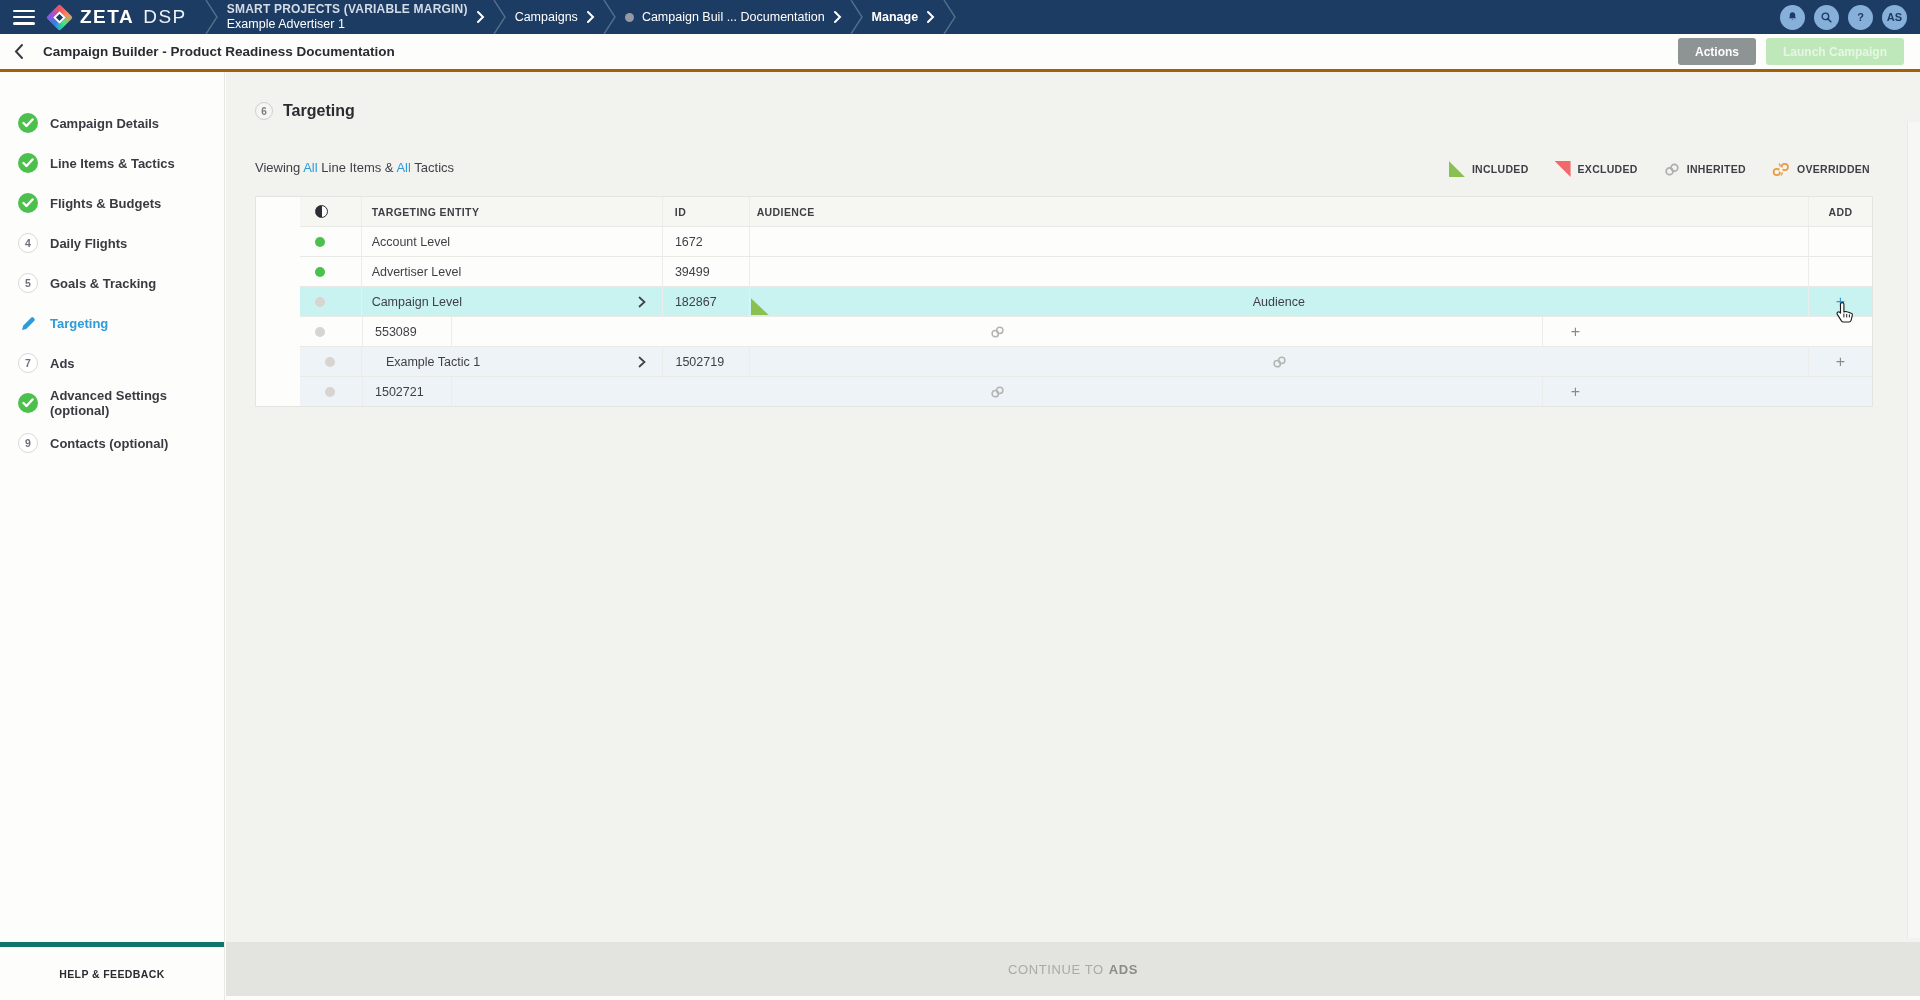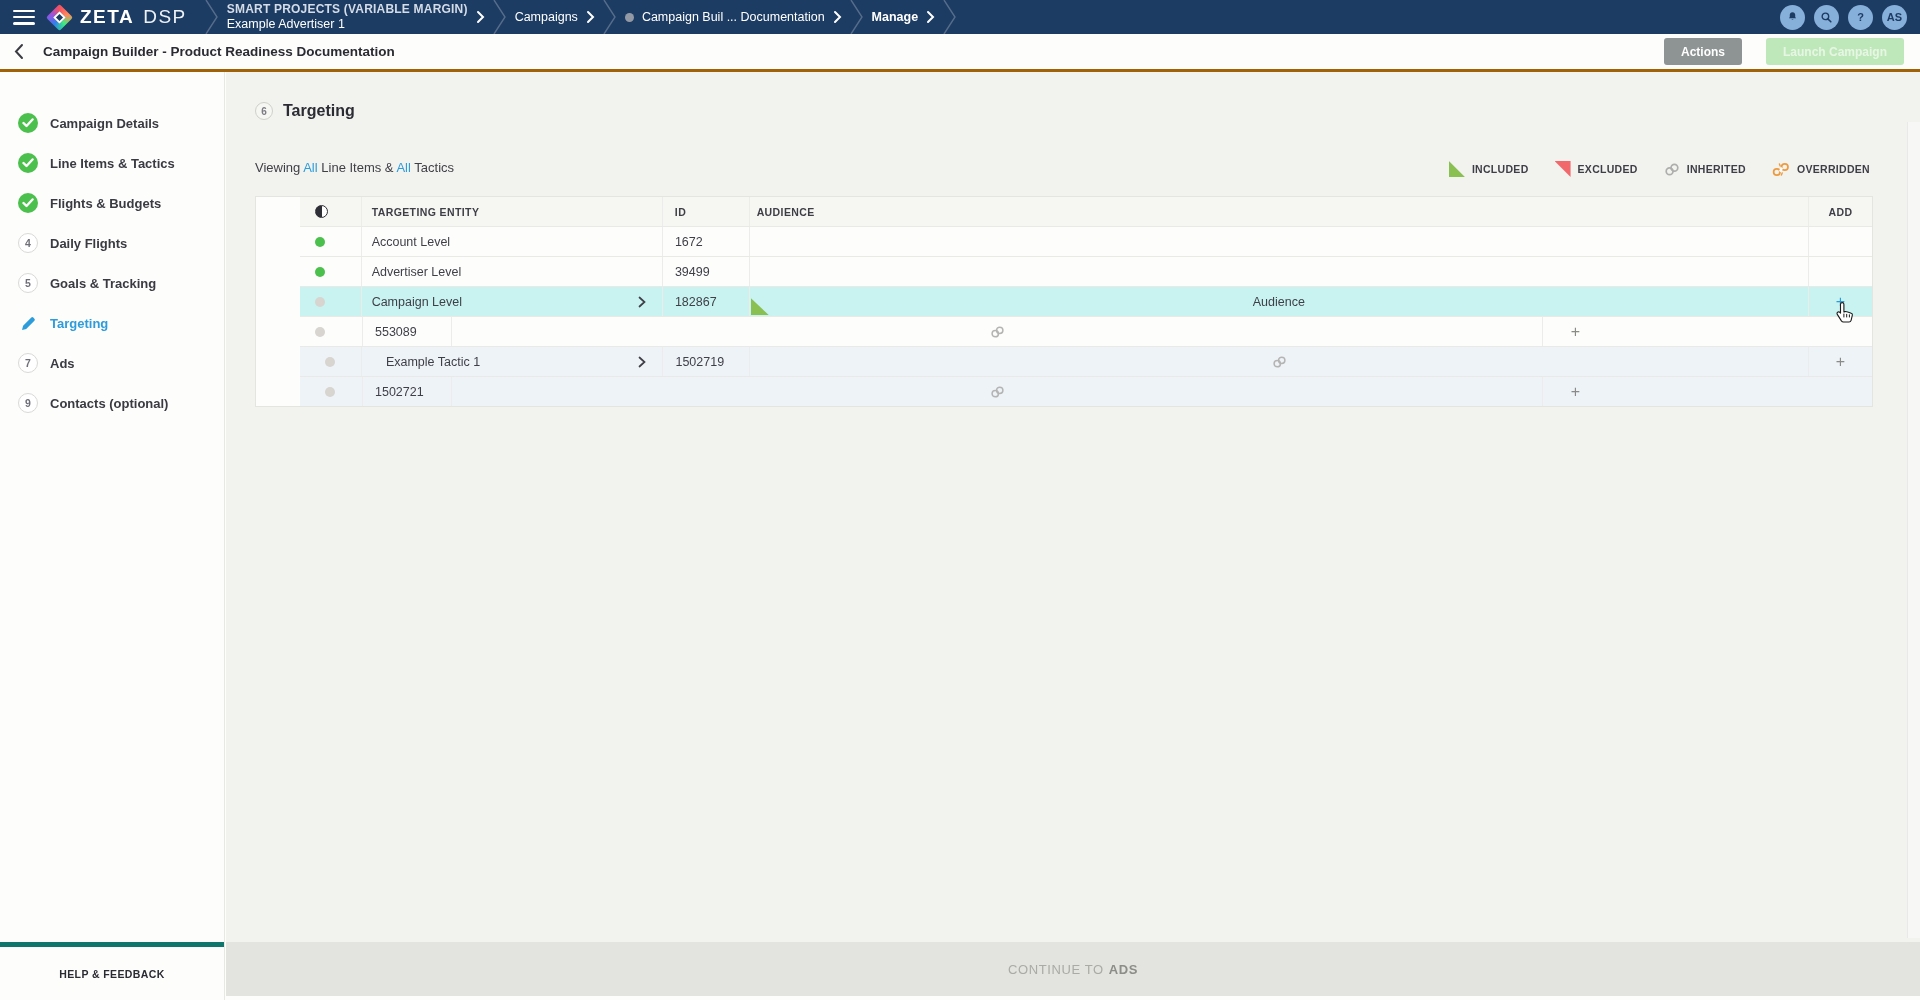--- a/index.html
+++ b/index.html
@@ -31,21 +31,21 @@
   .nav-right { margin-left:auto; margin-right:13px; display:flex; align-items:center; gap:9px; }
   .nav-circle { width:25px; height:25px; border-radius:50%; background:#86afd9; display:flex;
     align-items:center; justify-content:center; color:#1d3c63; font-size:11px; font-weight:700;
     cursor:pointer; }
 
   
   .page-header { position:absolute; left:0; top:34px; width:1920px; height:38px; background:#fdfdfc;
     border-bottom:3px solid #a16207; display:flex; align-items:center; }
   .back-btn { margin-left:14px; display:flex; align-items:center; cursor:pointer; }
   .page-title { margin-left:19px; font-size:13.5px; font-weight:700; color:#2b2b33; }
-  .header-buttons { margin-left:auto; margin-right:16px; display:flex; gap:24px; }
+  .header-buttons { margin-left:auto; margin-right:16px; display:flex; gap:10px; }
   .btn { height:27px; border-radius:3px; border:none; font-size:12px; font-weight:700;
     padding:0 17px; font-family:inherit; }
   .btn-actions { background:#8e9393; color:#fefefe; cursor:pointer; }
   .btn-launch { background:#bee8ba; color:#e7f6e4; cursor:default; }
 
   
   .sidebar { position:absolute; left:0; top:72px; width:225px; bottom:0; background:#fdfdfc;
     border-right:1px solid #e7e7e4; }
   .steps { position:absolute; top:31px; left:0; right:0; }
   .step { height:40px; display:flex; align-items:center; padding-left:18px; cursor:pointer; }
@@ -264,20 +264,28 @@
             <path d="M2 15 l1.1-4.2 8.2-8.2 a1.4 1.4 0 0 1 2 0 l1.1 1.1 a1.4 1.4 0 0 1 0 2 l-8.2 8.2 z" fill="#2d9cdb"></path>
           </svg>
       </span>
       <span class="step-label">Targeting</span>
     </div>
     <div class="step">
       <span class="step-icon icon-num">7</span>
       <span class="step-label">Ads</span>
     </div>
     <div class="step">
+      <span class="step-icon icon-check">
+          <svg width="12" height="10" viewBox="0 0 12 10">
+            <polyline points="1.5,5 4.5,8 10.5,1.5" fill="none" stroke="#fff" stroke-width="2.4" stroke-linecap="round" stroke-linejoin="round"></polyline>
+          </svg>
+        </span>
+      <span class="step-label">Advanced Settings (optional)</span>
+    </div>
+    <div class="step">
       <span class="step-icon icon-num">9</span>
       <span class="step-label">Contacts (optional)</span>
     </div>
   </div>
   <div class="sidebar-help">HELP &amp; FEEDBACK</div>
 </div>
 
 <div class="main">
 
   <div class="section-head">

